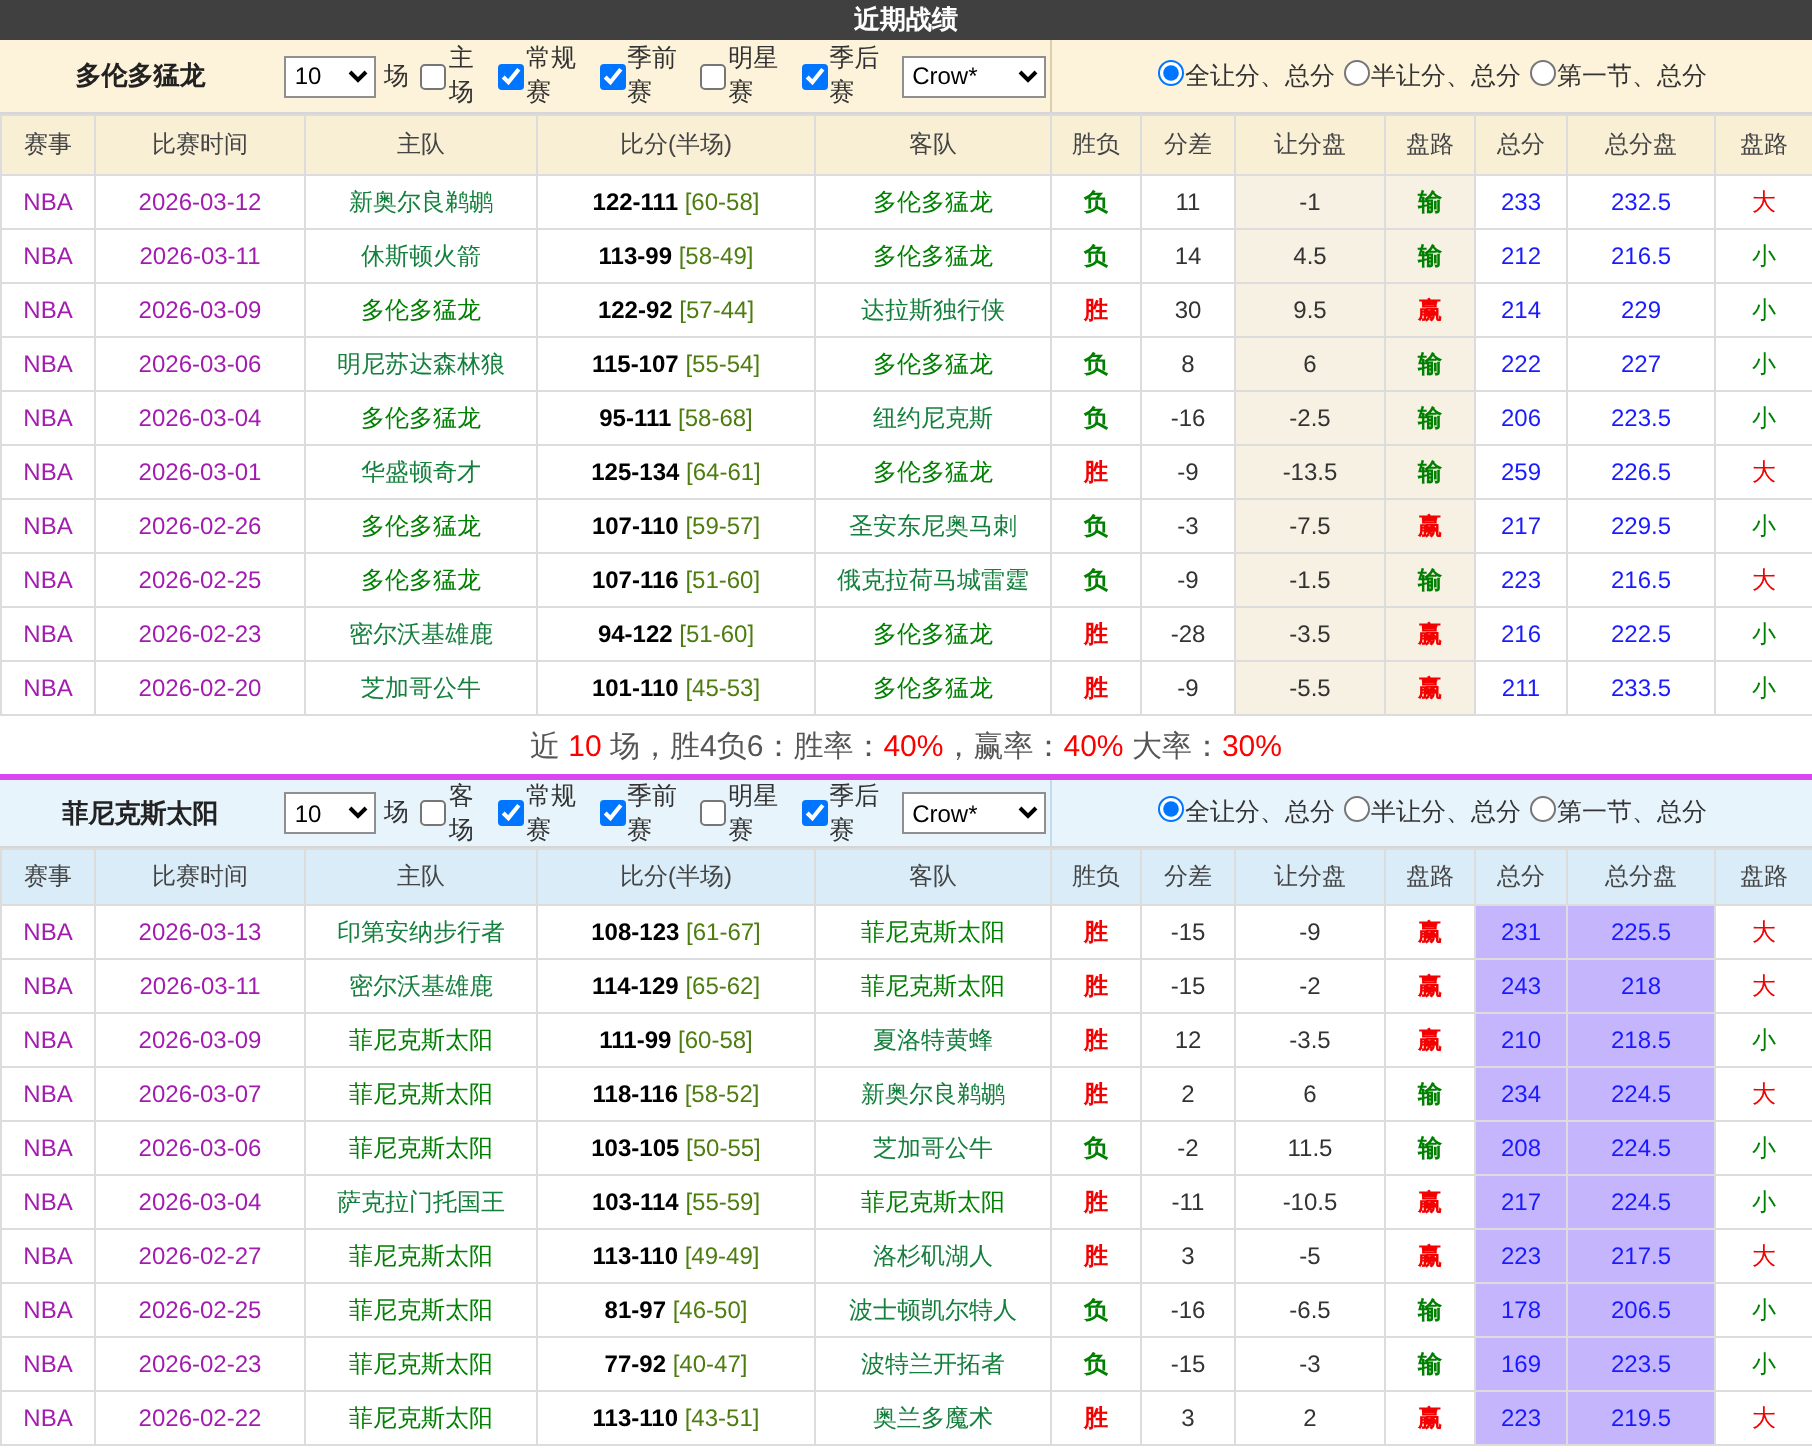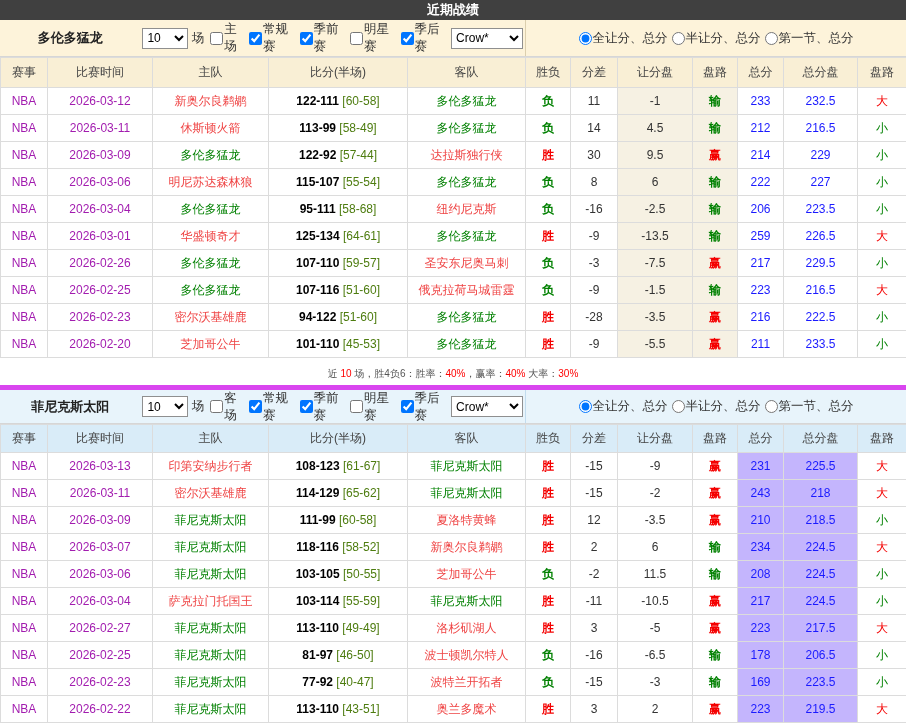--- a/index.html
+++ b/index.html
@@ -17,44 +17,44 @@
   .controls { display:flex; align-items:center; font-size:12.5px; color:#333; }
   .sel { font-size:12px; height:21px; border:1px solid #8f8f8f; background:#fff; margin:0 2px; font-family:inherit; }
   .sel.games { width:48px; }
   .sel.source { width:76px; }
   .ctl-label { margin:0 4px 0 2px; }
   .chk { display:inline-flex; align-items:center; cursor:pointer; }
   .chk input { width:13px; height:13px; margin:0 1px 0 2px; }
   .radio-area { flex:1; display:flex; align-items:center; justify-content:center; height:100%; }
   .sec0 .radio-area { border-left:1px solid #dccfae; }
   .sec1 .radio-area { border-left:1px solid #c2dcee; }
-  .rad { display:inline-flex; align-items:center; cursor:pointer; margin:10px 2px; font-size:12.5px; }
+  .rad { display:inline-flex; cursor:pointer; margin:10px 2px; font-size:12.5px; }
   .rad input { width:13px; height:13px; margin:0 1px 0 0; }
 
   table { width:906px; border-collapse:collapse; table-layout:fixed; }
   th, td { border:1px solid #dcdcdc; text-align:center; padding:0; overflow:hidden; white-space:nowrap; }
   th { font-weight:normal; color:#444; font-size:12px; }
   .sec0 th { height:30px; background:#f9efd5; }
   .sec1 th { height:28px; background:#d9ecf8; }
   td { height:27px; font-size:12px; color:#333; background:#fff; }
 
   .c-mut { color:#a21caf; }
-  .c-team { color:#ef4444; }
+  .c-team { color:#15803d; }
   .c-team.focus { color:#008000; }
   .score-main { font-weight:bold; color:#000; }
   .half { color:#4d7c0f;text-align:center; }
   .bold { font-weight:bold; }
   .red { color:#f40000; }
   .green { color:#008000; }
   .blue { color:#1a1aff; }
   .c-num { color:#333;margin-left:21px; }
   td.hl-warm { background:#f6f1e3; }
   td.hl-cool { background:#c4b5fd; }
 
-  .summary { height:32px; line-height:31px; text-align:center; font-size:10px; color:#555; background:#fff; border-bottom:5px solid #d946ef; }
+  .summary { height:32px; line-height:31px; text-align:center; font-size:15px; color:#555; background:#fff; border-bottom:3px solid #d946ef; }
   .summary .red { color:#fe0000; }
 </style>
 </head>
 <body>
 
 <div class="titlebar">近期战绩</div>
 
 <div class="section sec0">
   <div class="filter-row">
     <div class="left-group">

